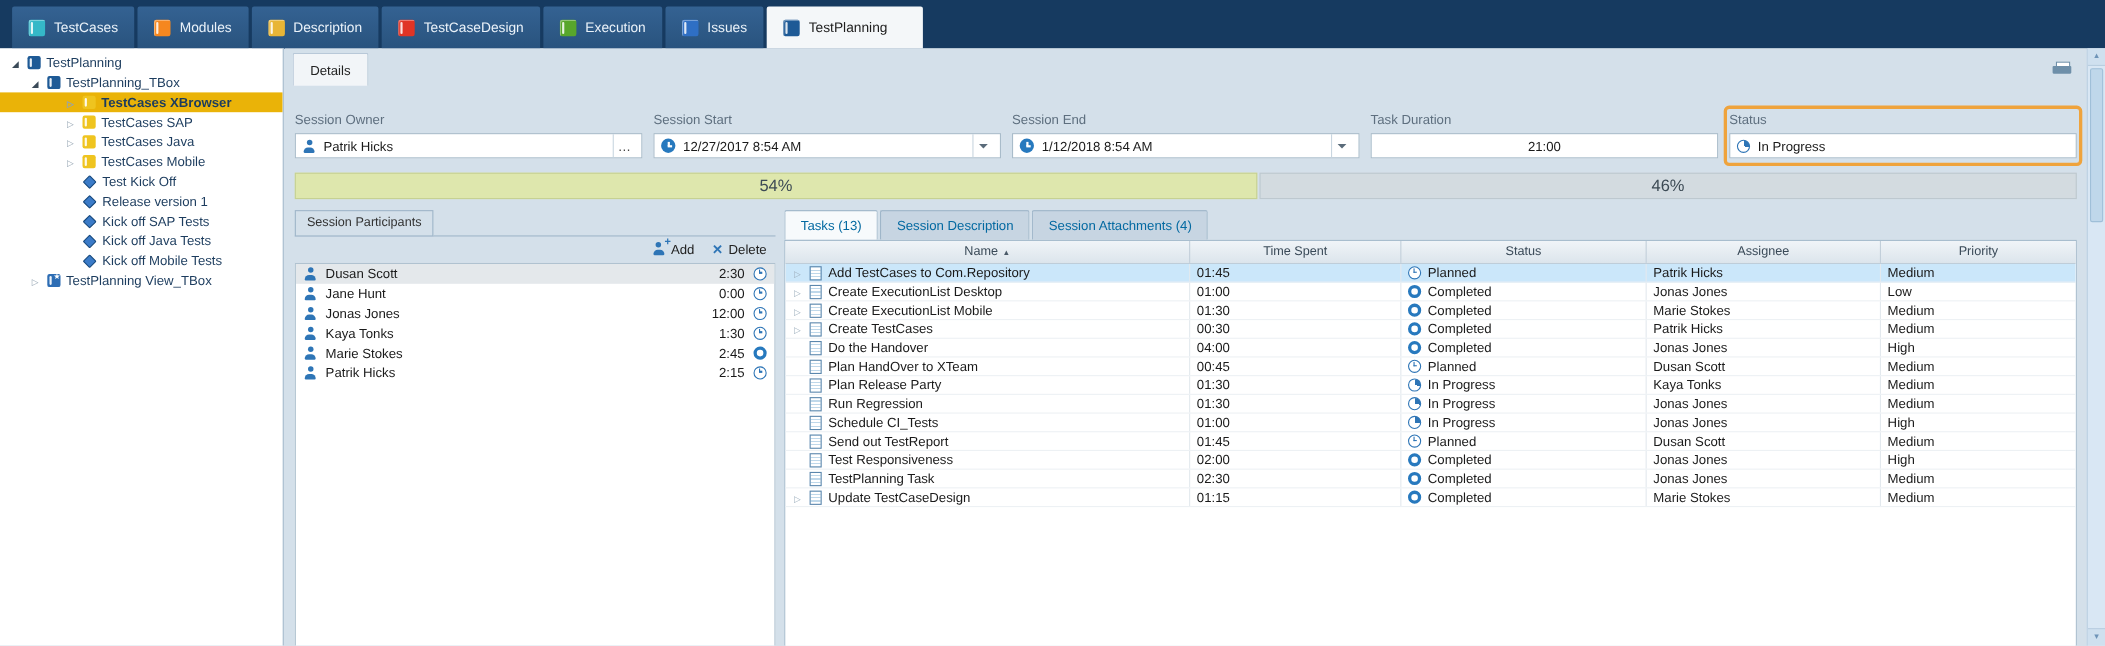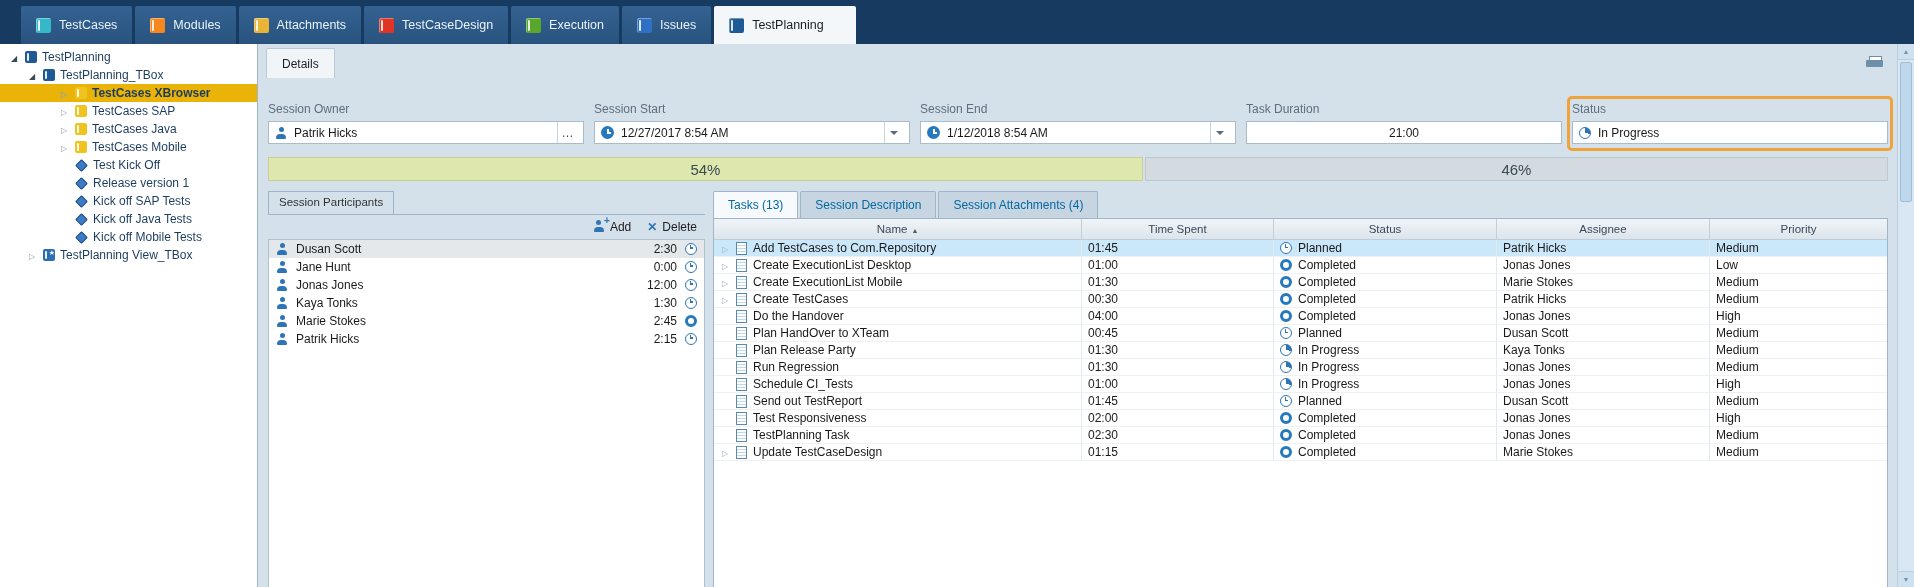--- a/index.html
+++ b/index.html
@@ -2,21 +2,21 @@
 <html><head>
 <meta charset="utf-8">
 <style>
   * { margin:0; padding:0; box-sizing:border-box; }
   html,body { width:1914px; height:587px; overflow:hidden;
     font-family:"Liberation Sans", sans-serif; background:#D4E0EA; }
   .app { position:relative; width:1914px; height:587px; }
 
   
   .tabbar { position:absolute; top:0; left:0; right:0; height:44px;
-    background:#163A60; display:flex; align-items:flex-end; padding-left:21px; }
+    background:#163A60; display:flex; align-items:flex-end; padding-left:11px; }
   .tab { display:flex; align-items:center; gap:8px; height:38px; padding:0 15px;
     margin-right:3px; background:linear-gradient(#346292,#29537E);
     color:#EAF2F9; font-size:12.5px; border-radius:2px 2px 0 0; cursor:default; }
   .tab.active { background:#F4F7F9; color:#1D1D1D; }
   .tab-icon { width:15px; height:15px; border-radius:2px; position:relative;
     background:var(--icon-color,#888); box-shadow:inset 1px 1px 0 rgba(255,255,255,.35); }
   .tab-icon::after { content:""; position:absolute; left:2px; top:2px; bottom:2px;
     width:2px; background:rgba(255,255,255,.85); border-radius:1px; }
   .tab-close { display:none; margin-left:9px; font-size:11px; color:#333; }
   .tab.closable .tab-close { display:inline; }
@@ -182,21 +182,21 @@
       </div>
 
       <div class="tab">
         <span class="tab-icon" style="--icon-color: #F5871F;"></span>
         <span>Modules</span>
 
       </div>
 
       <div class="tab">
         <span class="tab-icon" style="--icon-color: #E8B536;"></span>
-        <span>Attachments</span>
+        <span>Description</span>
 
       </div>
 
       <div class="tab">
         <span class="tab-icon" style="--icon-color: #E03425;"></span>
         <span>TestCaseDesign</span>
 
       </div>
 
       <div class="tab">

